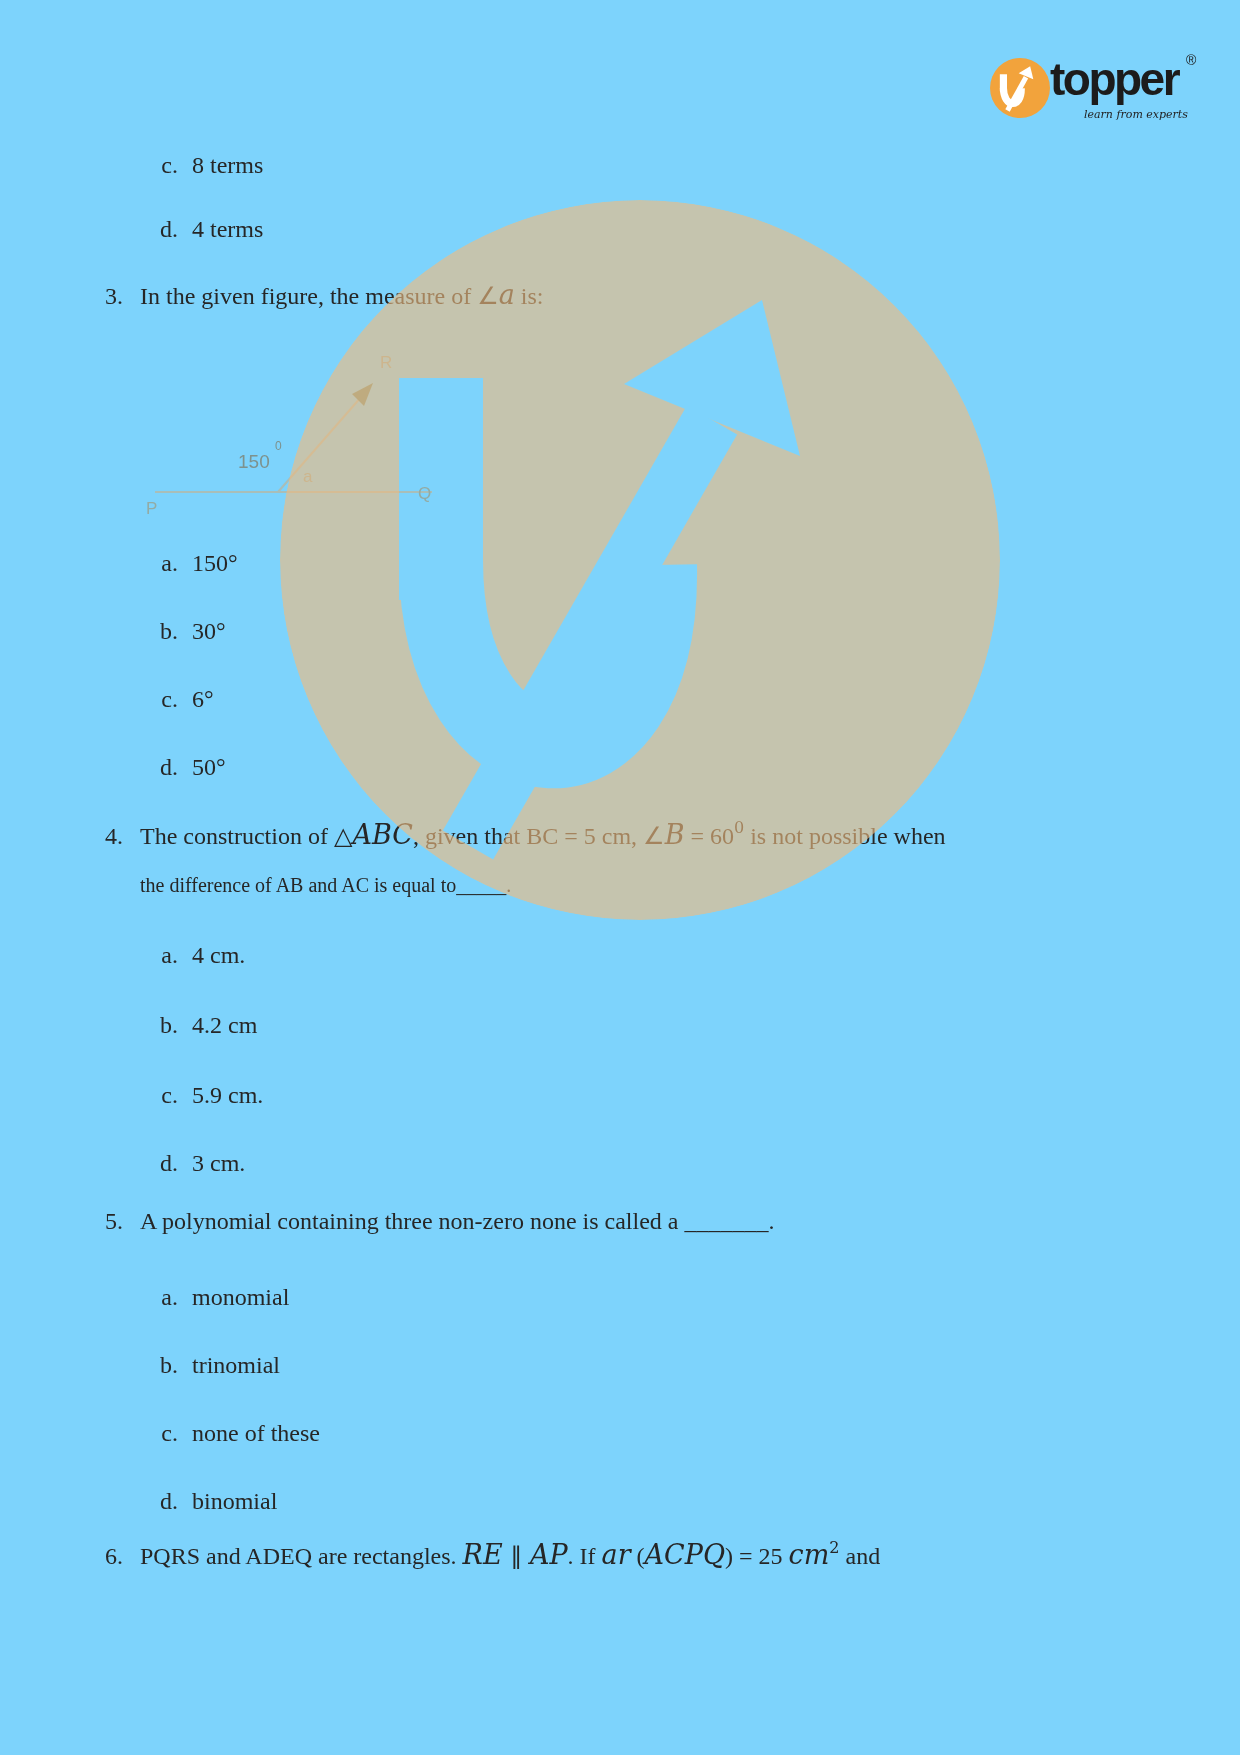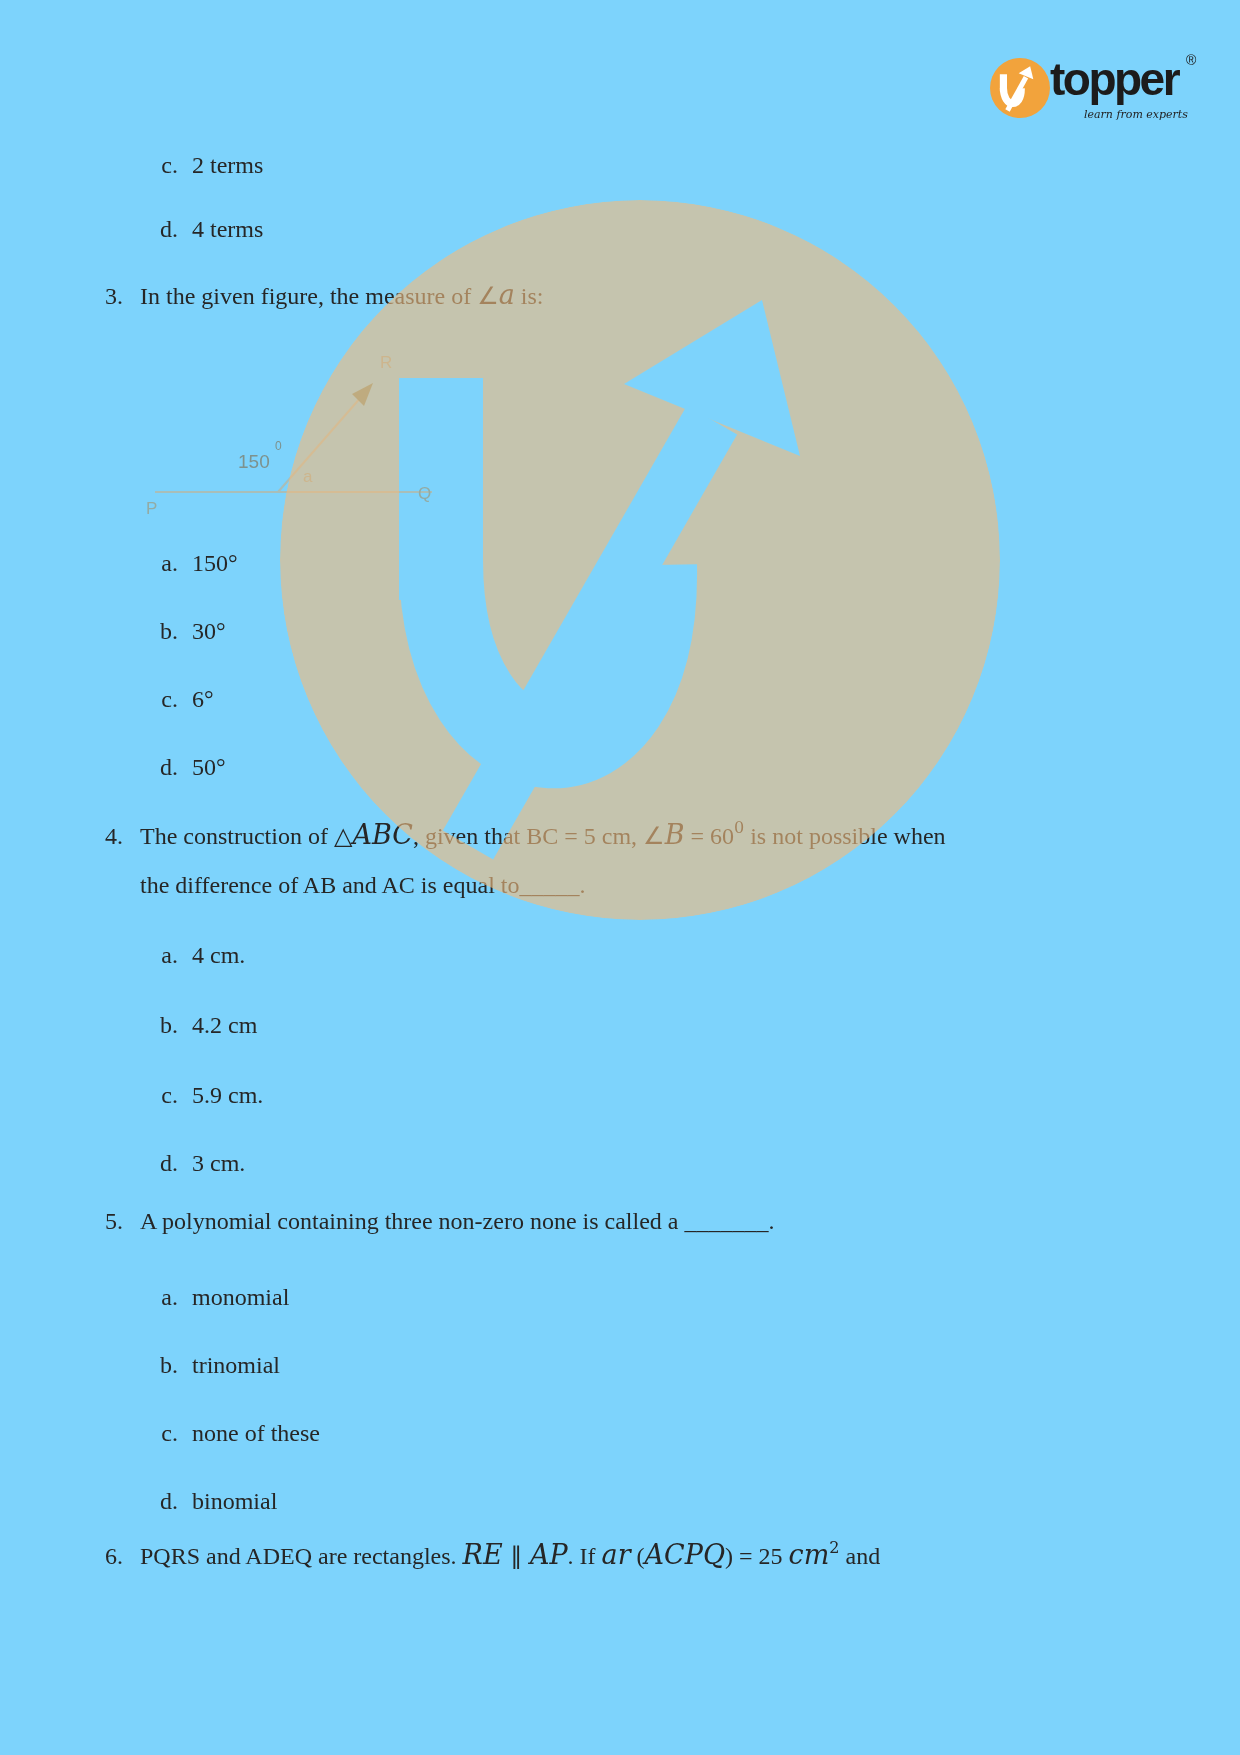--- a/index.html
+++ b/index.html
@@ -24,21 +24,21 @@
     position:absolute;left:98px;top:56px;width:110px;text-align:left;
     font-family:"DejaVu Serif", serif;font-style:italic;font-size:11px;color:#222;
   }
   
   .q{position:absolute;left:95px;display:flex;align-items:baseline;line-height:34px;font-size:24px;white-space:nowrap;}
   .q-num{display:inline-block;width:28px;text-align:right;}
   .q-body{margin-left:17px;}
   .opt{position:absolute;left:108px;display:flex;align-items:baseline;line-height:30px;font-size:24px;white-space:nowrap;}
   .opt-label{display:inline-block;width:70px;text-align:right;}
   .opt-text{margin-left:14px;}
-  .cont-line{position:absolute;left:140px;font-size:24px;line-height:34px;white-space:nowrap;}
+  .cont-line{position:absolute;left:140px;font-size:20px;line-height:34px;white-space:nowrap;}
   .run-normal{font-family:"Liberation Serif", serif;text-align:center;}
   .run-math{font-family:"DejaVu Serif", serif;font-style:italic;font-size:27px;}
   .run-sym{font-family:"DejaVu Sans", sans-serif;font-size:24px;}
   .run-sup{font-size:16px;position:relative;top:-11px;font-family:"DejaVu Serif", serif;}
   
   .figure{position:absolute;left:0;top:0;z-index:1;}
   .fig-label{font-family:"Liberation Sans", sans-serif;font-size:17px;}
   .fig-angle{font-family:"Liberation Sans", sans-serif;font-size:19px;}
   .fig-angle-sup{font-family:"Liberation Sans", sans-serif;font-size:12px;}
   
@@ -62,21 +62,21 @@
     </svg>
     <span class="wordmark">topper</span>
     <span class="regmark">®</span>
     <div class="tagline">learn from experts</div>
   </div>
 
   <div class="rows">
 
     <div class="opt" style="top:150px">
       <span class="opt-label">c.</span>
-      <span class="opt-text">2 terms</span>
+      <span class="opt-text">8 terms</span>
     </div>
     <div class="opt" style="top:214px">
       <span class="opt-label">d.</span>
       <span class="opt-text">4 terms</span>
     </div>
 
     <div class="q" style="top:278px">
       <span class="q-num">3.</span>
       <span class="q-body"><span class="run-normal">In the given figure, the measure of </span><span class="run-sym">∠</span><span class="run-math">a</span><span class="run-normal"> is:</span></span>
     </div>

